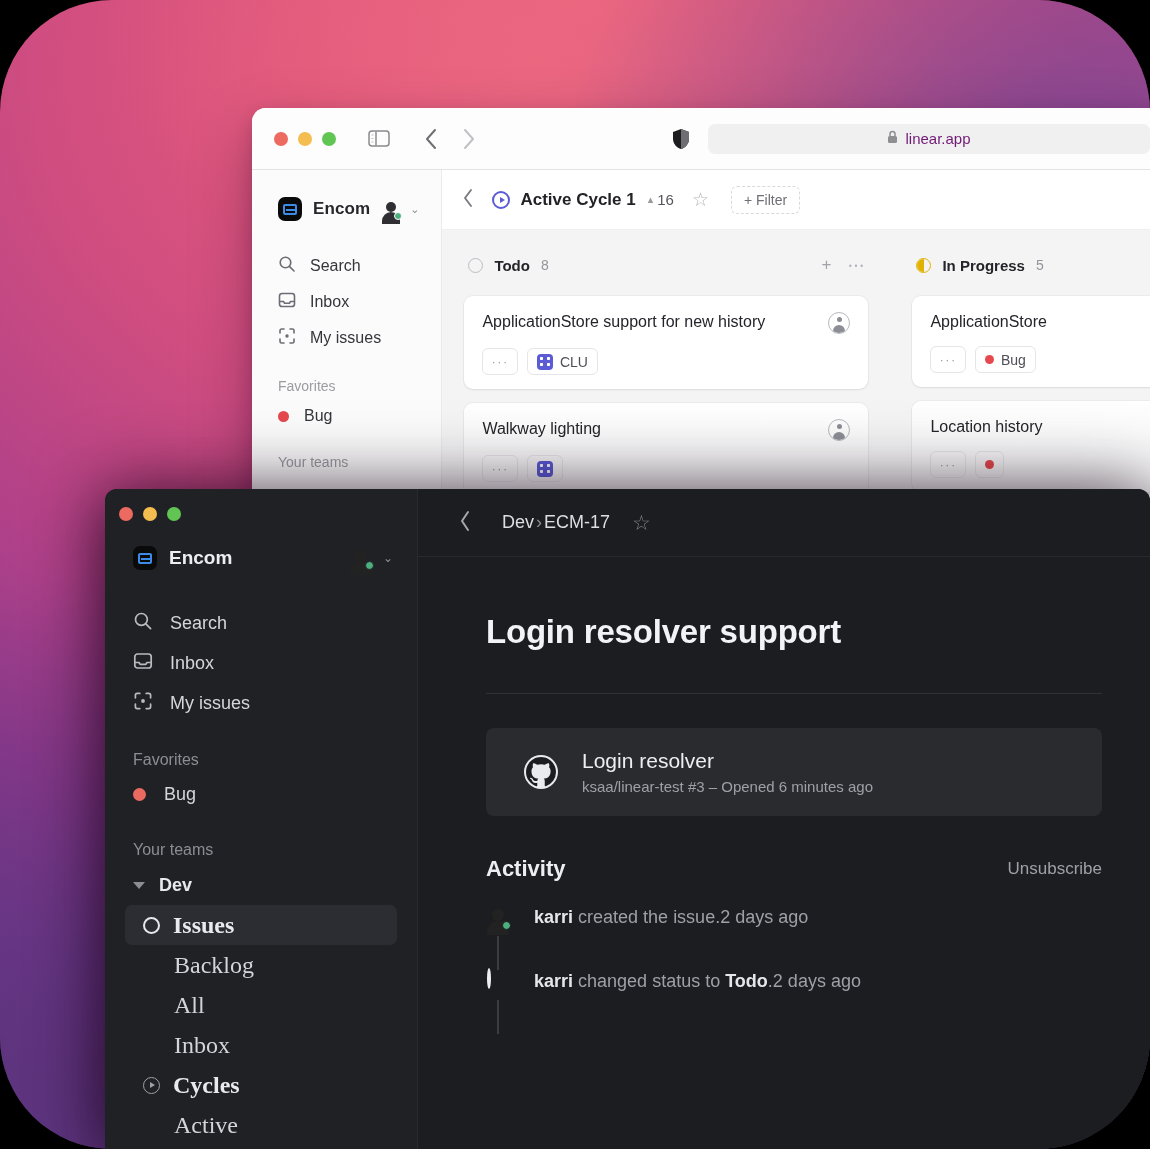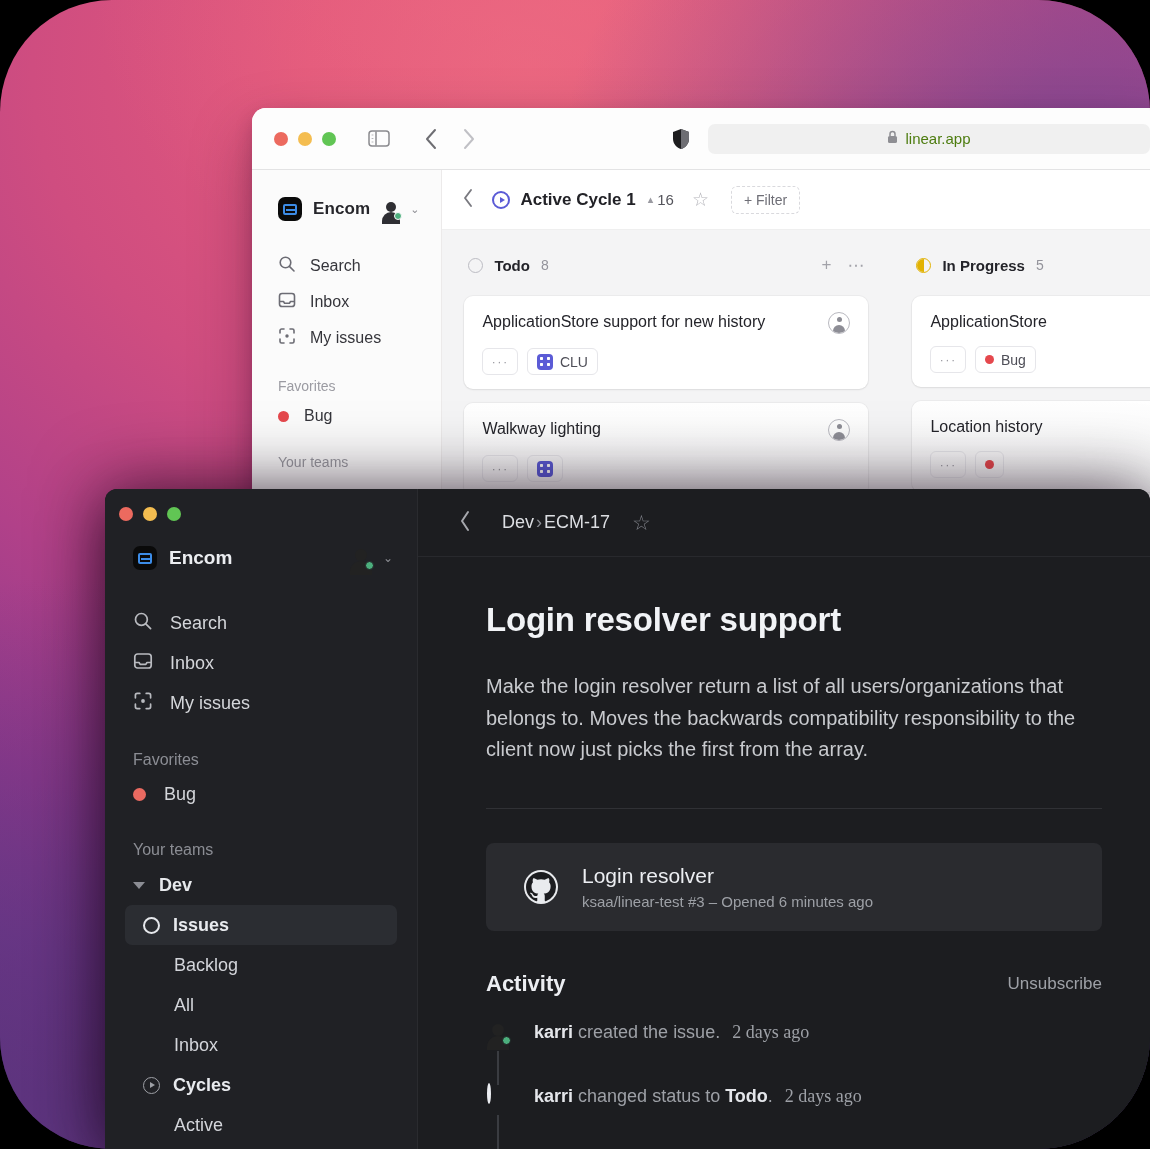--- a/index.html
+++ b/index.html
@@ -44,21 +44,21 @@
     height:62px; background:#fdfdfd; border-bottom:1px solid #e3e3e4;
     display:flex; align-items:center; padding:0 22px; gap:0;
   }
   .tb-icon{ color:#8a8a8e; display:flex; align-items:center; justify-content:center; }
   #sidebar-toggle{ margin-left:32px; }
   #nav-back{ margin-left:34px; } #nav-fwd{ margin-left:24px; }
   #shield-ico{ margin-left:196px; }
   #urlbar{
     margin-left:18px; flex:1; height:30px; background:#f0f0f0; border-radius:7px;
     display:flex; align-items:center; justify-content:center; gap:7px;
-    font-size:15px; color:#4d7c0f; position:relative;
+    font-size:15px; color:#701a75; position:relative;
   }
   #safari-body{ display:flex; height:368px; }
 
   
   #l-sidebar{ width:294px; background:#fbfbfb; border-right:1px solid #eceaea;
               padding:24px 0 0 0; position:relative; }
   .l-ws{ display:flex; align-items:center; padding:0 22px 0 26px; gap:11px; height:30px; }
   .ws-logo{ width:24px;height:24px;border-radius:7px;background:#0a0a0a;
             display:flex;align-items:center;justify-content:center;flex:0 0 auto; }
   .ws-logo span{ width:14px;height:11px;border:2px solid #3c8ce7;border-radius:2px;
@@ -160,30 +160,30 @@
   .d-section{ font-size:16px; color:#8b8d94; padding:0 28px; margin-top:28px; margin-bottom:6px; }
   .d-fav{ display:flex; align-items:center; gap:18px; height:38px; padding:0 28px; }
   .bugdot-d{ width:13px;height:13px;border-radius:50%;background:#ea6a61; flex:0 0 auto;}
   .team-row{ display:flex; align-items:center; gap:14px; height:40px; padding:0 28px; }
   .tri{ width:0;height:0;border-left:6px solid transparent;border-right:6px solid transparent;
         border-top:7px solid #8b8d94; }
   .team-name{ font-size:18px; font-weight:600; color:#e7e9ec; }
   .sub-row{ display:flex; align-items:center; gap:13px; height:40px; margin:0 20px; padding:0 18px;
             border-radius:7px; }
   .sub-row.active{ background:#2b2d32; }
-  .sub-label{ font-size:18px; color:#d3d5da; }
+  .sub-label{ font-size:24px; color:#d3d5da;font-family:Liberation Serif, serif; }
   .sub-label.bold{ font-weight:600; color:#e8eaee; }
   .ring-d{ width:17px;height:17px;border-radius:50%;border:2px solid #e6e8ec; flex:0 0 auto;}
   .cyc-d{ width:17px;height:17px;border-radius:50%;border:1.8px solid #9ea0a6;
           display:flex;align-items:center;justify-content:center;flex:0 0 auto;}
   .cyc-d i{ width:0;height:0;border-left:5px solid #9ea0a6;border-top:3.5px solid transparent;
             border-bottom:3.5px solid transparent; margin-left:2px;}
   .indent{ padding-left:49px; }
 
-  #d-main{ flex:1; background:#1c1d20; display:flex; flex-direction:column; min-width:0; }
+  #d-main{ flex:1; background:#1c1d20; display:flex; flex-direction:column; min-width:0;gap:12px; }
   #d-header{ height:68px; display:flex; align-items:center; padding:0 40px; gap:0;
              border-bottom:1px solid #28292d; flex:0 0 auto;}
   #d-header .back{ color:#a6a8ad; margin-right:30px; }
   .crumb{ font-size:18px; color:#dcdee2; font-weight:500; }
   .crumb .sep{ color:#8b8d94; margin:0 2px; }
   .star-d{ margin-left:22px; color:#7d7f86; font-size:21px; }
 
   #d-content{ padding:44px 48px 0 68px; flex:1; overflow:hidden; }
   #issue-title{ font-size:33px; font-weight:600; color:#f1f3f6; letter-spacing:-.2px; }
   #issue-desc{ margin-top:32px; font-size:20px; line-height:1.58; color:#c8cace; max-width:720px;}
@@ -198,21 +198,21 @@
   #activity-label{ font-size:22px; font-weight:600; color:#eceef2; }
   #unsub{ margin-left:auto; font-size:17px; color:#9da0a6; }
   .act-item{ display:flex; align-items:flex-start; gap:24px; margin-top:24px; position:relative; }
   .act-ava{ width:24px;height:24px;border-radius:50%;background:#d8dade;position:relative;overflow:hidden;flex:0 0 auto;}
   .act-ava::before{ content:""; position:absolute; left:6px; top:3px; width:12px;height:12px;border-radius:50%;background:#222;}
   .act-ava::after{ content:""; position:absolute; left:1px; top:15px; width:22px;height:14px;border-radius:11px 11px 0 0;background:#222;}
   .act-av-wrap{ position:relative; width:24px;height:24px; flex:0 0 auto;}
   .act-ring{ width:21px;height:21px;border-radius:50%;border:2.4px solid #eceef2;flex:0 0 auto;margin:1px;}
   .act-text{ font-size:18px; color:#9da0a6; padding-top:1px; }
   .act-text b{ color:#e4e6ea; font-weight:600; }
-  .act-time{ color:#9da0a6; margin-left:12px;font-family:Liberation Serif, serif; }
+  .act-time{ color:#9da0a6; margin-left:0; }
   .act-line{ position:absolute; left:11px; top:30px; width:1.5px; height:34px; background:#3a3c41; }
 </style>
 </head>
 <body>
 
 <div id="stage">
   <div id="bg-gradient"></div>
 
   <div id="safari">
 
@@ -512,21 +512,20 @@
             </svg>
         </span>
         <span class="crumb">
           <span>Dev</span><span class="sep">›</span><span>ECM-17</span>
         </span>
         <span class="star-d">☆</span>
       </div>
 
       <div id="d-content">
         <div id="issue-title">Login resolver support</div>
-        <div id="issue-desc">Make the login resolver return a list of all users/organizations that belongs to. Moves the backwards compatibility responsibility to the client now just picks the first from the array.</div>
         <div id="divider"></div>
 
         <div id="gh-card">
           <span class="gh-ico">
             <svg width="30" height="30" viewBox="0 0 16 16">
                 <path fill="#1c1d20" d="M8 0C3.58 0 0 3.58 0 8c0 3.54 2.29 6.53 5.47 7.59.4.07.55-.17.55-.38 0-.19-.01-.82-.01-1.49-2.01.37-2.53-.49-2.69-.94-.09-.23-.48-.94-.82-1.13-.28-.15-.68-.52-.01-.53.63-.01 1.08.58 1.23.82.72 1.21 1.87.87 2.33.66.07-.52.28-.87.51-1.07-1.78-.2-3.64-.89-3.64-3.95 0-.87.31-1.59.82-2.15-.08-.2-.36-1.02.08-2.12 0 0 .67-.21 2.2.82.64-.18 1.32-.27 2-.27s1.36.09 2 .27c1.53-1.04 2.2-.82 2.2-.82.44 1.1.16 1.92.08 2.12.51.56.82 1.27.82 2.15 0 3.07-1.87 3.75-3.65 3.95.29.25.54.73.54 1.48 0 1.07-.01 1.93-.01 2.2 0 .21.15.46.55.38A8.01 8.01 0 0 0 16 8c0-4.42-3.58-8-8-8z"></path>
               </svg>
           </span>
           <span>
             <div class="gh-title">Login resolver</div>

